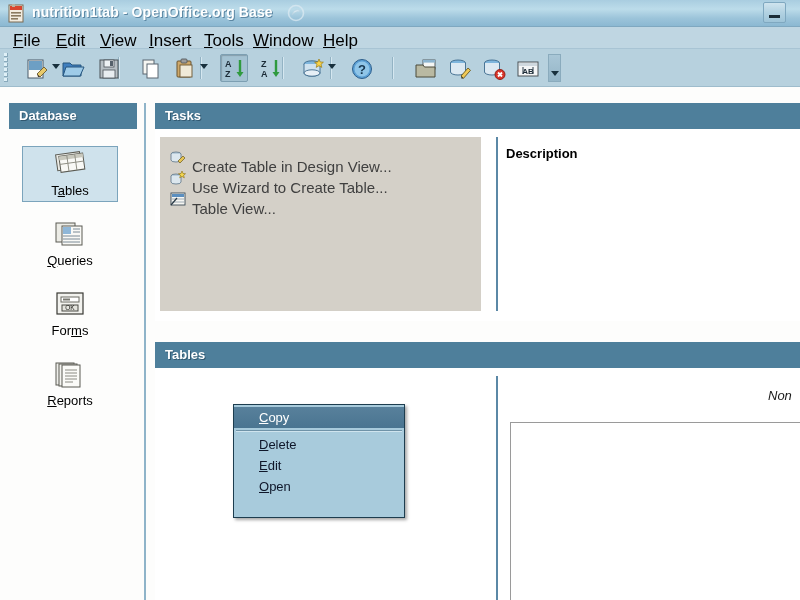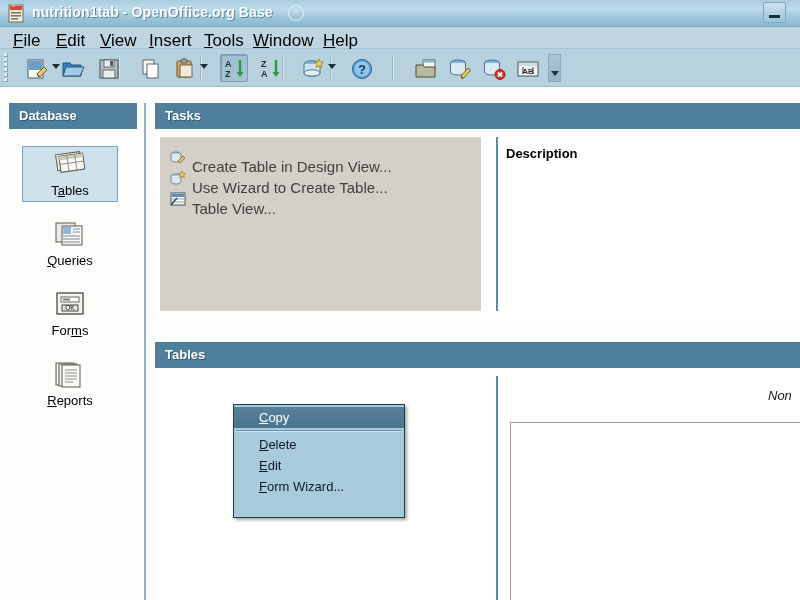--- a/index.html
+++ b/index.html
@@ -609,16 +609,16 @@
 
     <div class="preview-box" style="left:510px; top:335px; width:290px; height:178px;"></div>
 
   </div>
 
   <div class="ctx-menu" id="ctx-menu">
       <div class="ctx-item highlighted"><u>C</u>opy</div>
       <div class="ctx-sep"></div>
       <div class="ctx-item"><u>D</u>elete</div>
       <div class="ctx-item"><u>E</u>dit</div>
-      <div class="ctx-item"><u>F</u>orm Wizard...</div>
+      <div class="ctx-item"><u>O</u>pen</div>
     </div>
 
 </div>
 
 </body></html>

